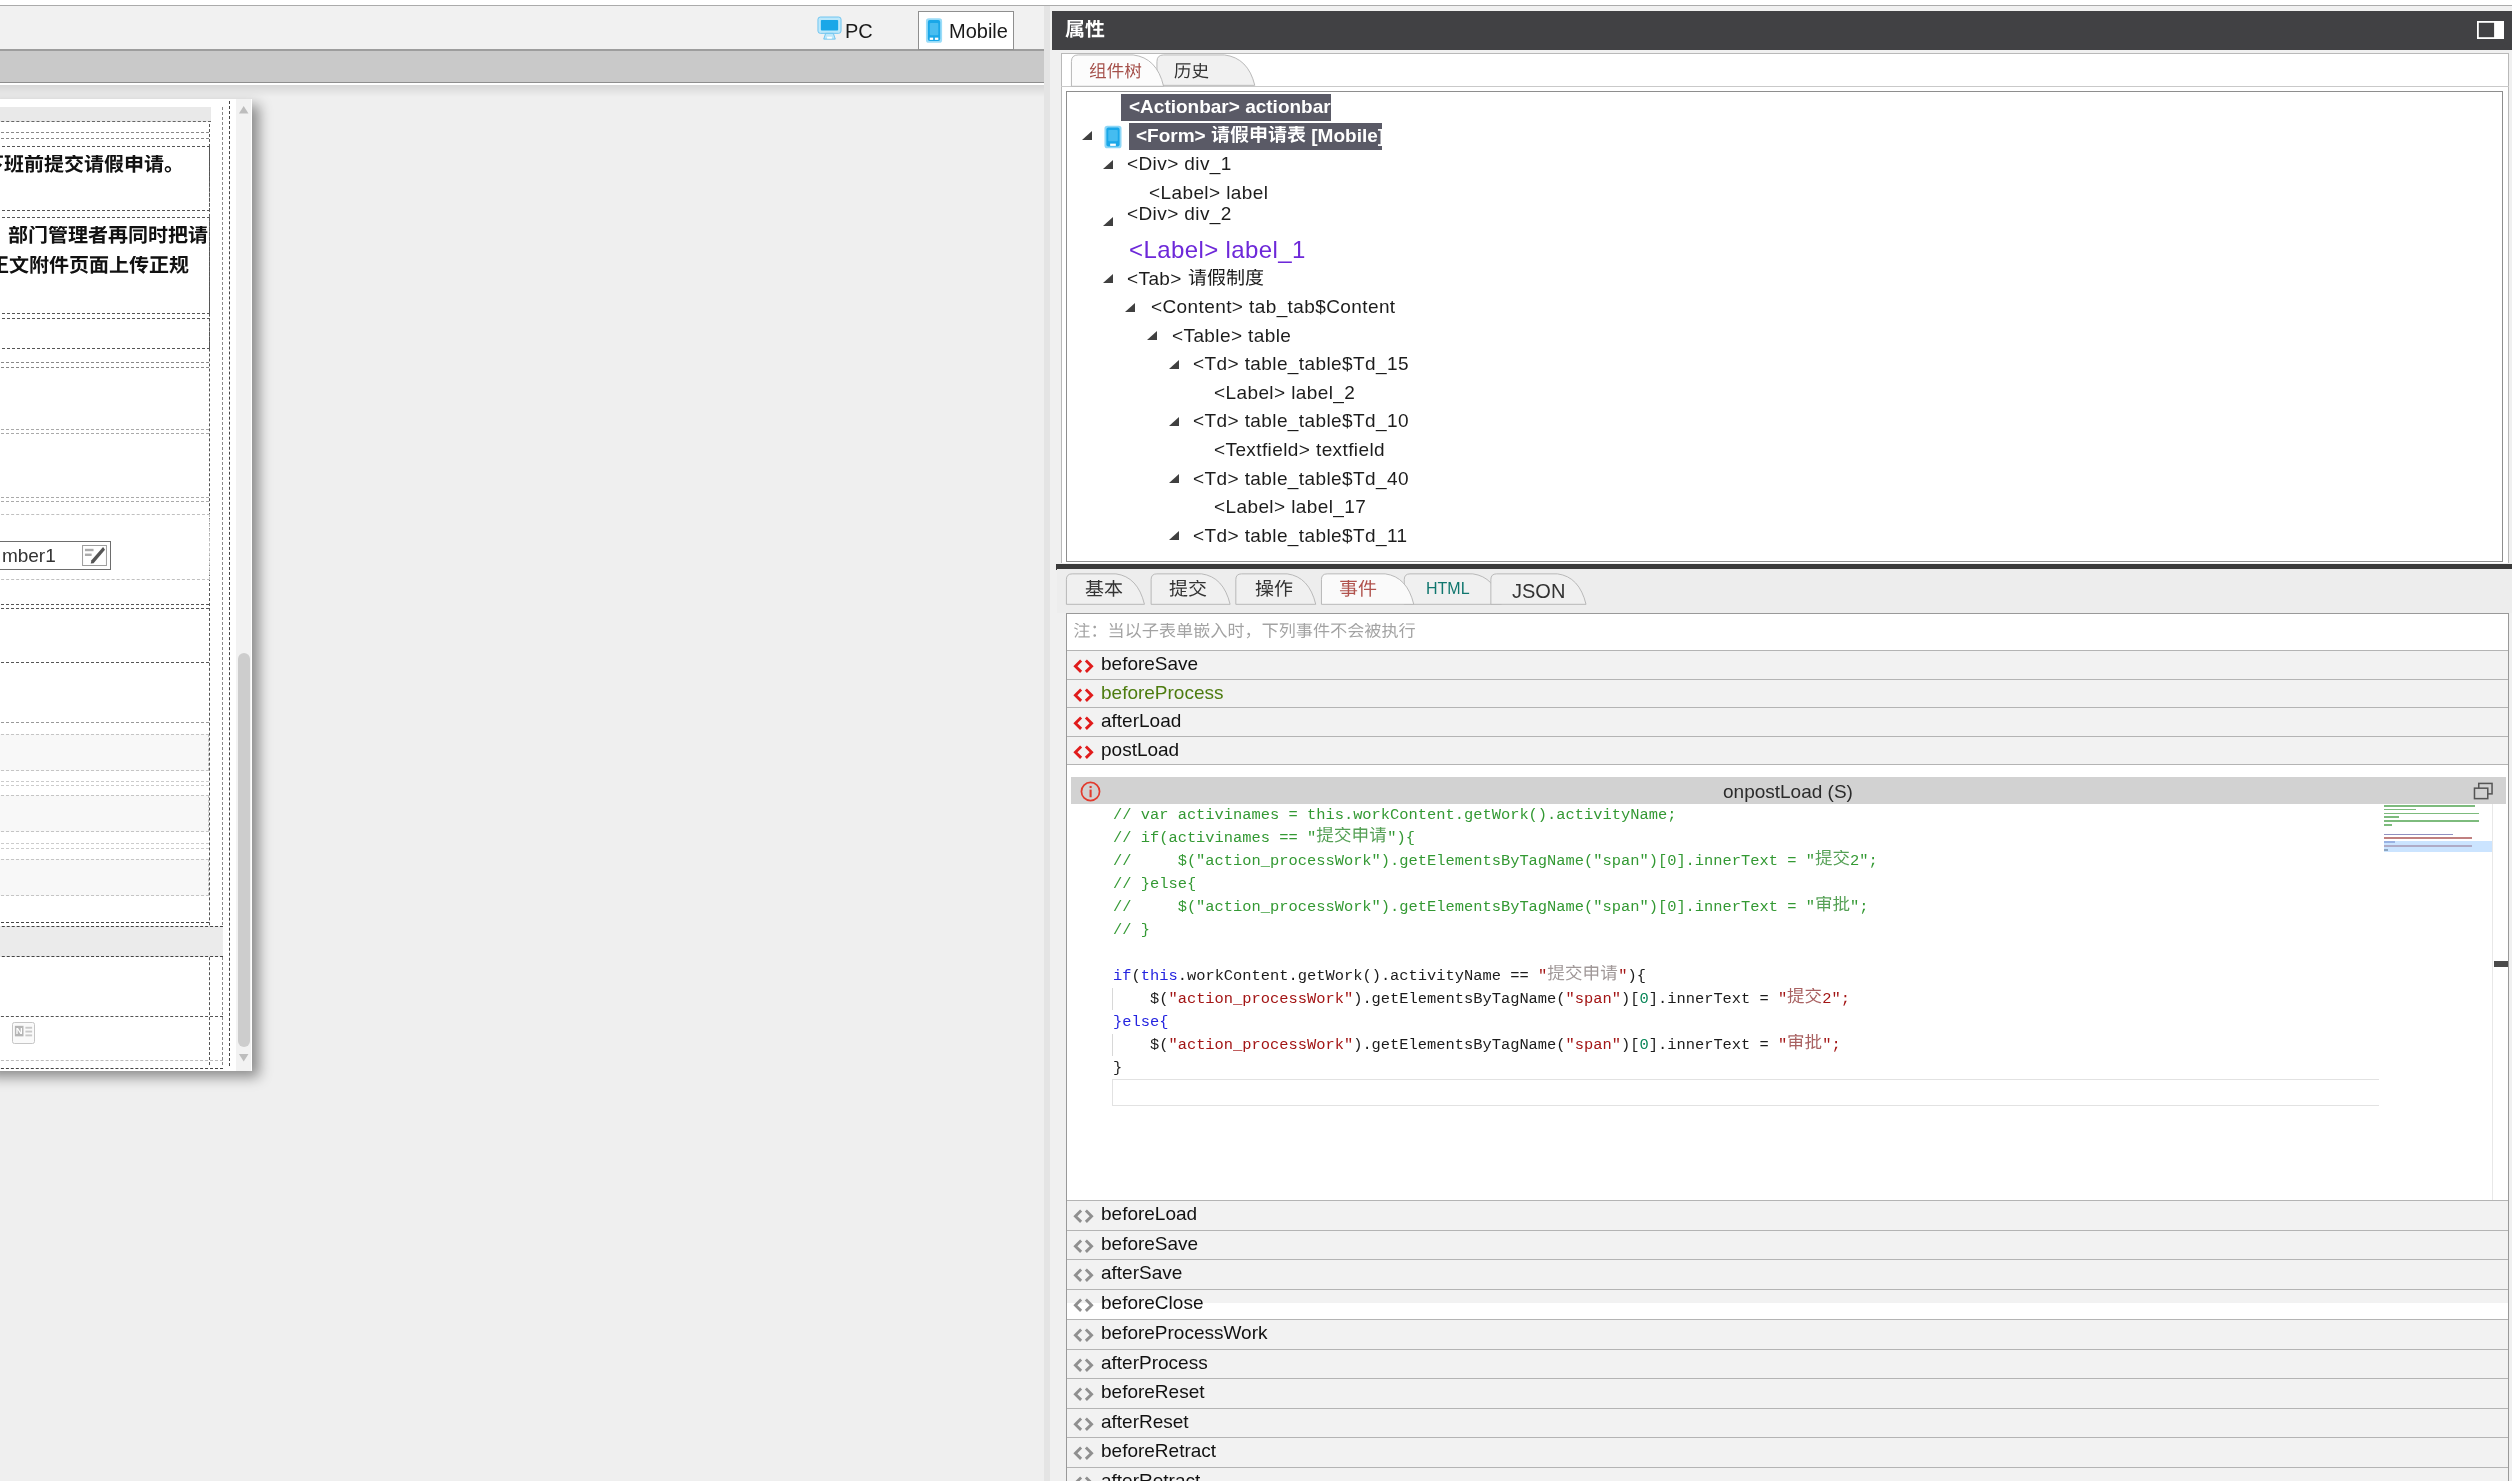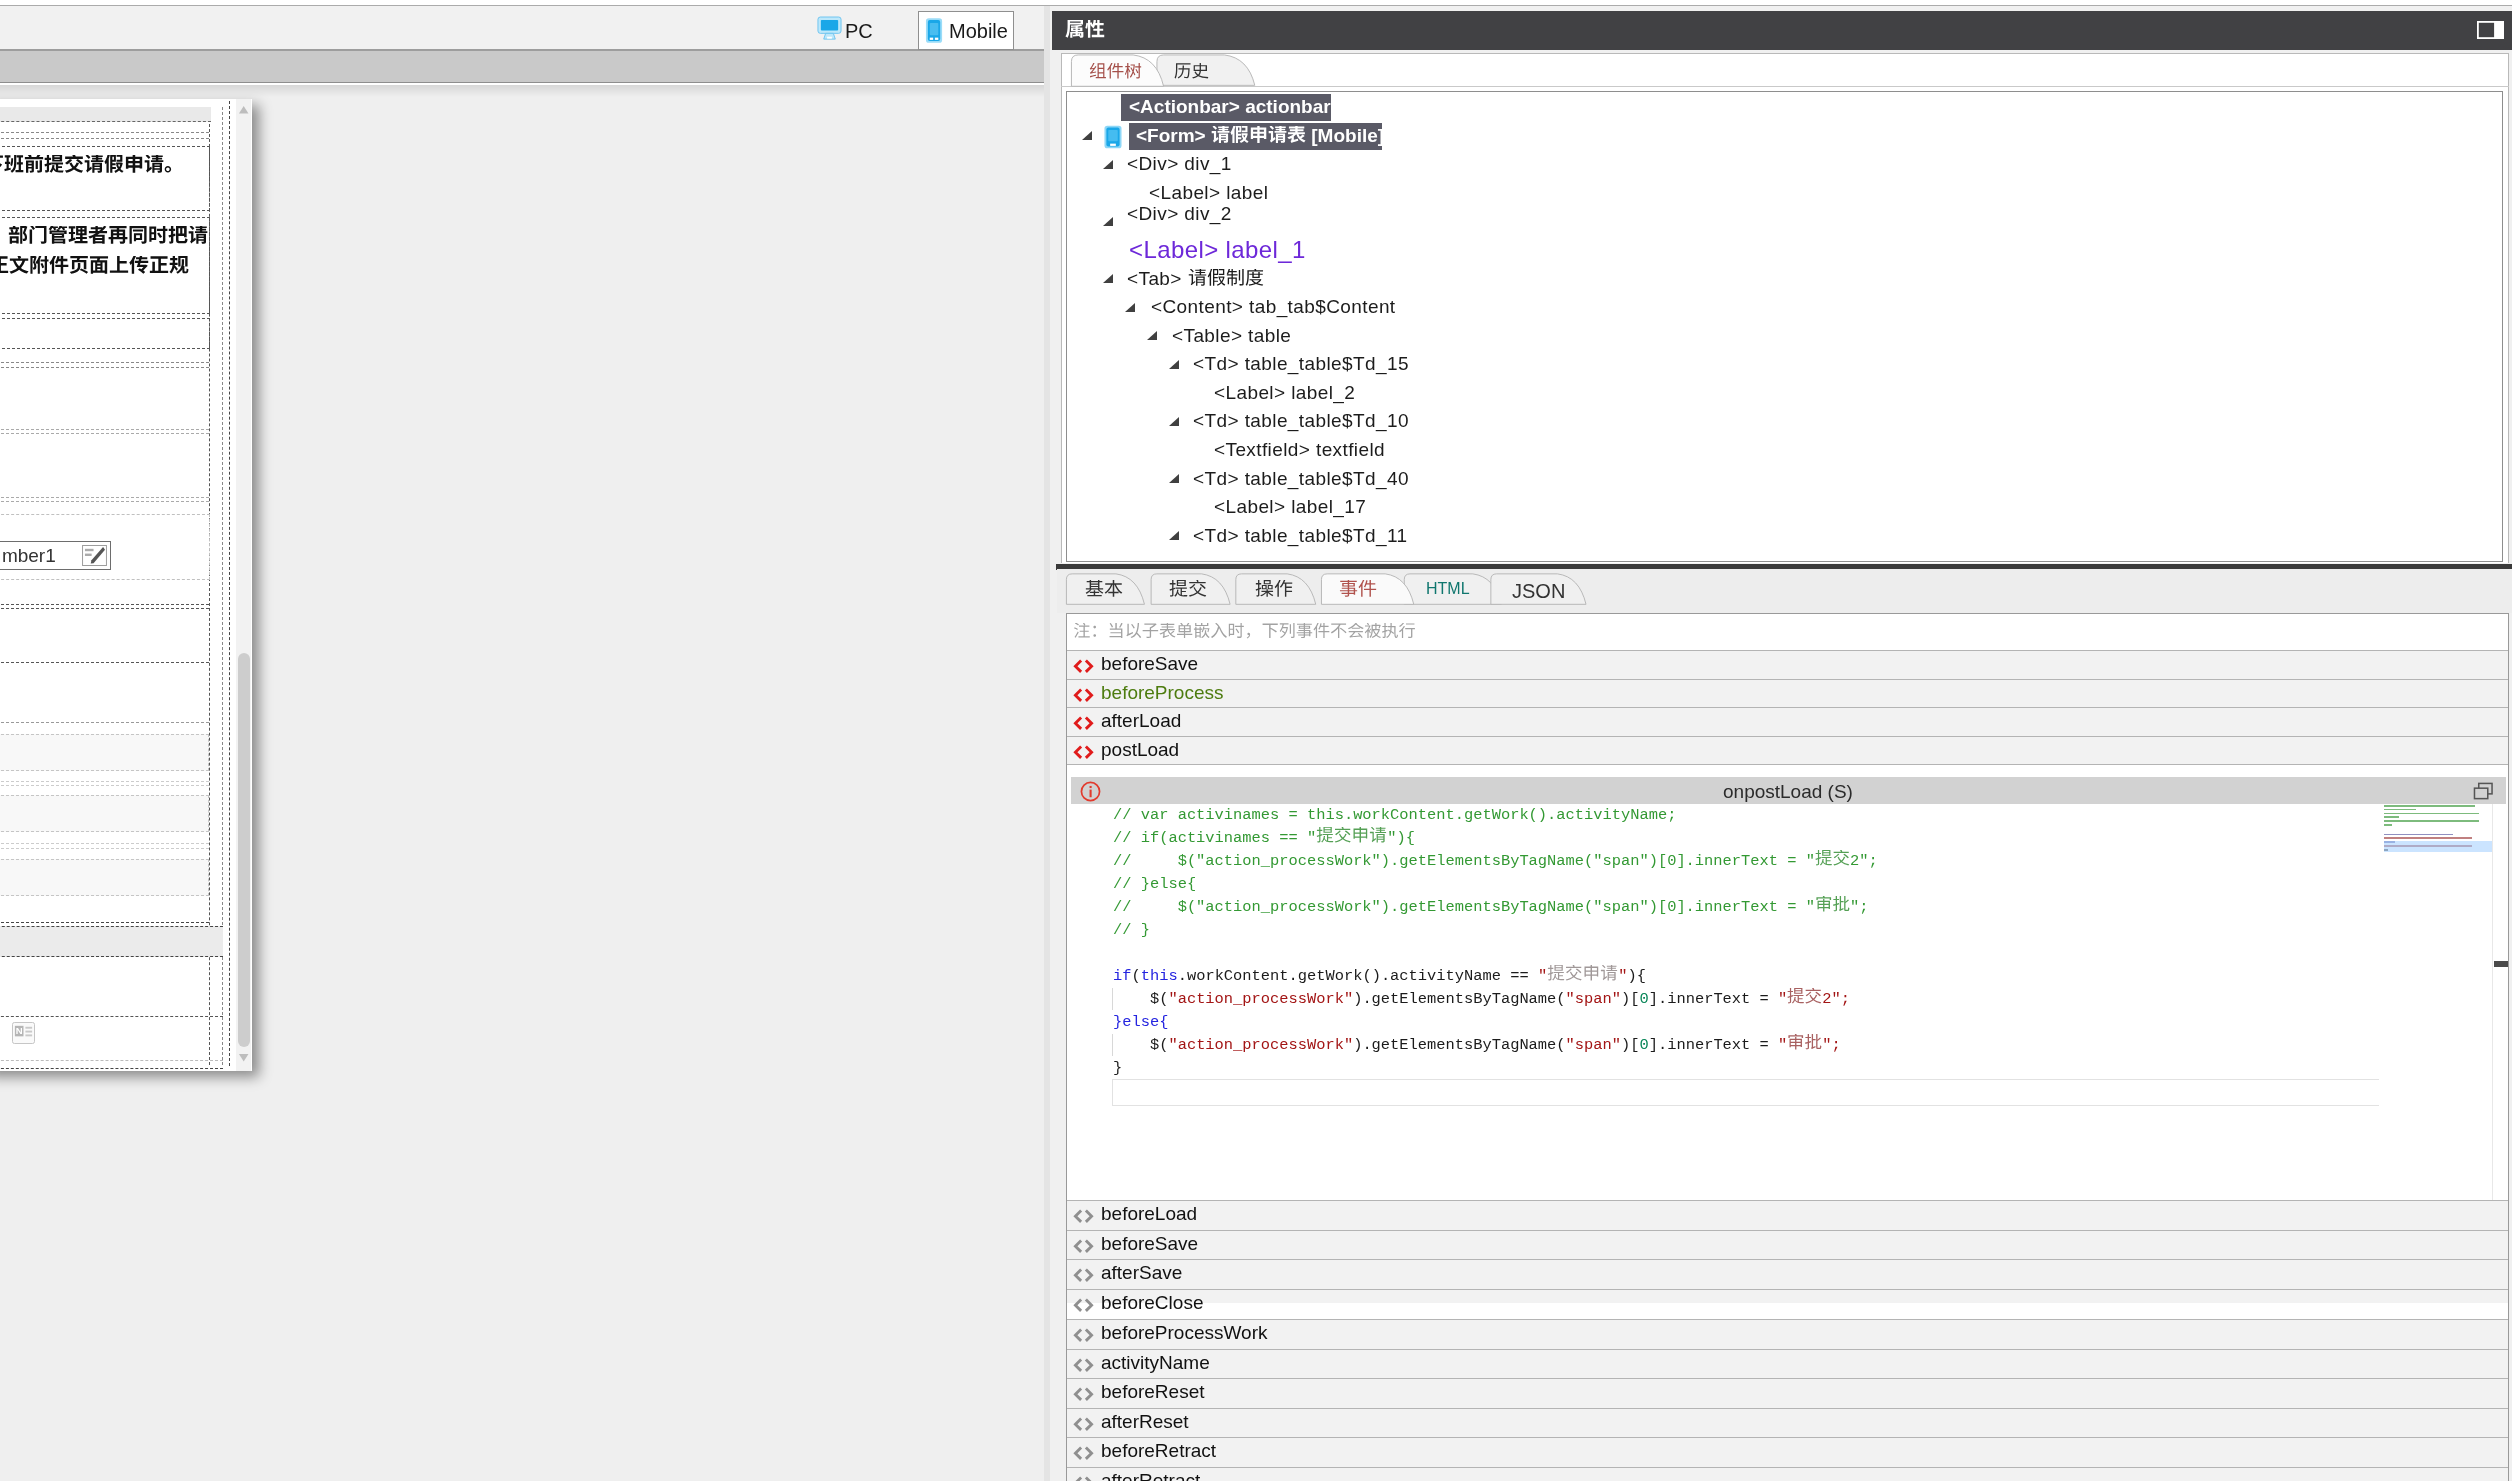--- a/index.html
+++ b/index.html
@@ -329,21 +329,21 @@
 <div class="ab" style="left:1067px;top:1319px;width:1441px;height:29.5px;background:#f2f2f2;border-top:1px solid #b4b4b4">
     <svg style="position:absolute;left:5.7px;top:7.6px" width="21" height="14.3" viewBox="0 0 22 15">
       <path d="M8.5 1.5 L2.5 7.5 L8.5 13.5 M13.5 1.5 L19.5 7.5 L13.5 13.5" fill="none" stroke="#8f8f8f" stroke-width="3"></path>
     </svg>
     <span style="position:absolute;left:34px;top:1.9px;font-size:19px;color:#111">beforeProcessWork</span>
   </div>
 <div class="ab" style="left:1067px;top:1349px;width:1441px;height:29.5px;background:#f2f2f2;border-top:1px solid #b4b4b4">
     <svg style="position:absolute;left:5.7px;top:7.6px" width="21" height="14.3" viewBox="0 0 22 15">
       <path d="M8.5 1.5 L2.5 7.5 L8.5 13.5 M13.5 1.5 L19.5 7.5 L13.5 13.5" fill="none" stroke="#8f8f8f" stroke-width="3"></path>
     </svg>
-    <span style="position:absolute;left:34px;top:1.9px;font-size:19px;color:#111">activityName</span>
+    <span style="position:absolute;left:34px;top:1.9px;font-size:19px;color:#111">afterProcess</span>
   </div>
 <div class="ab" style="left:1067px;top:1378px;width:1441px;height:29.5px;background:#f2f2f2;border-top:1px solid #b4b4b4">
     <svg style="position:absolute;left:5.7px;top:7.6px" width="21" height="14.3" viewBox="0 0 22 15">
       <path d="M8.5 1.5 L2.5 7.5 L8.5 13.5 M13.5 1.5 L19.5 7.5 L13.5 13.5" fill="none" stroke="#8f8f8f" stroke-width="3"></path>
     </svg>
     <span style="position:absolute;left:34px;top:1.9px;font-size:19px;color:#111">beforeReset</span>
   </div>
 <div class="ab" style="left:1067px;top:1408px;width:1441px;height:29.5px;background:#f2f2f2;border-top:1px solid #b4b4b4">
     <svg style="position:absolute;left:5.7px;top:7.6px" width="21" height="14.3" viewBox="0 0 22 15">
       <path d="M8.5 1.5 L2.5 7.5 L8.5 13.5 M13.5 1.5 L19.5 7.5 L13.5 13.5" fill="none" stroke="#8f8f8f" stroke-width="3"></path>

